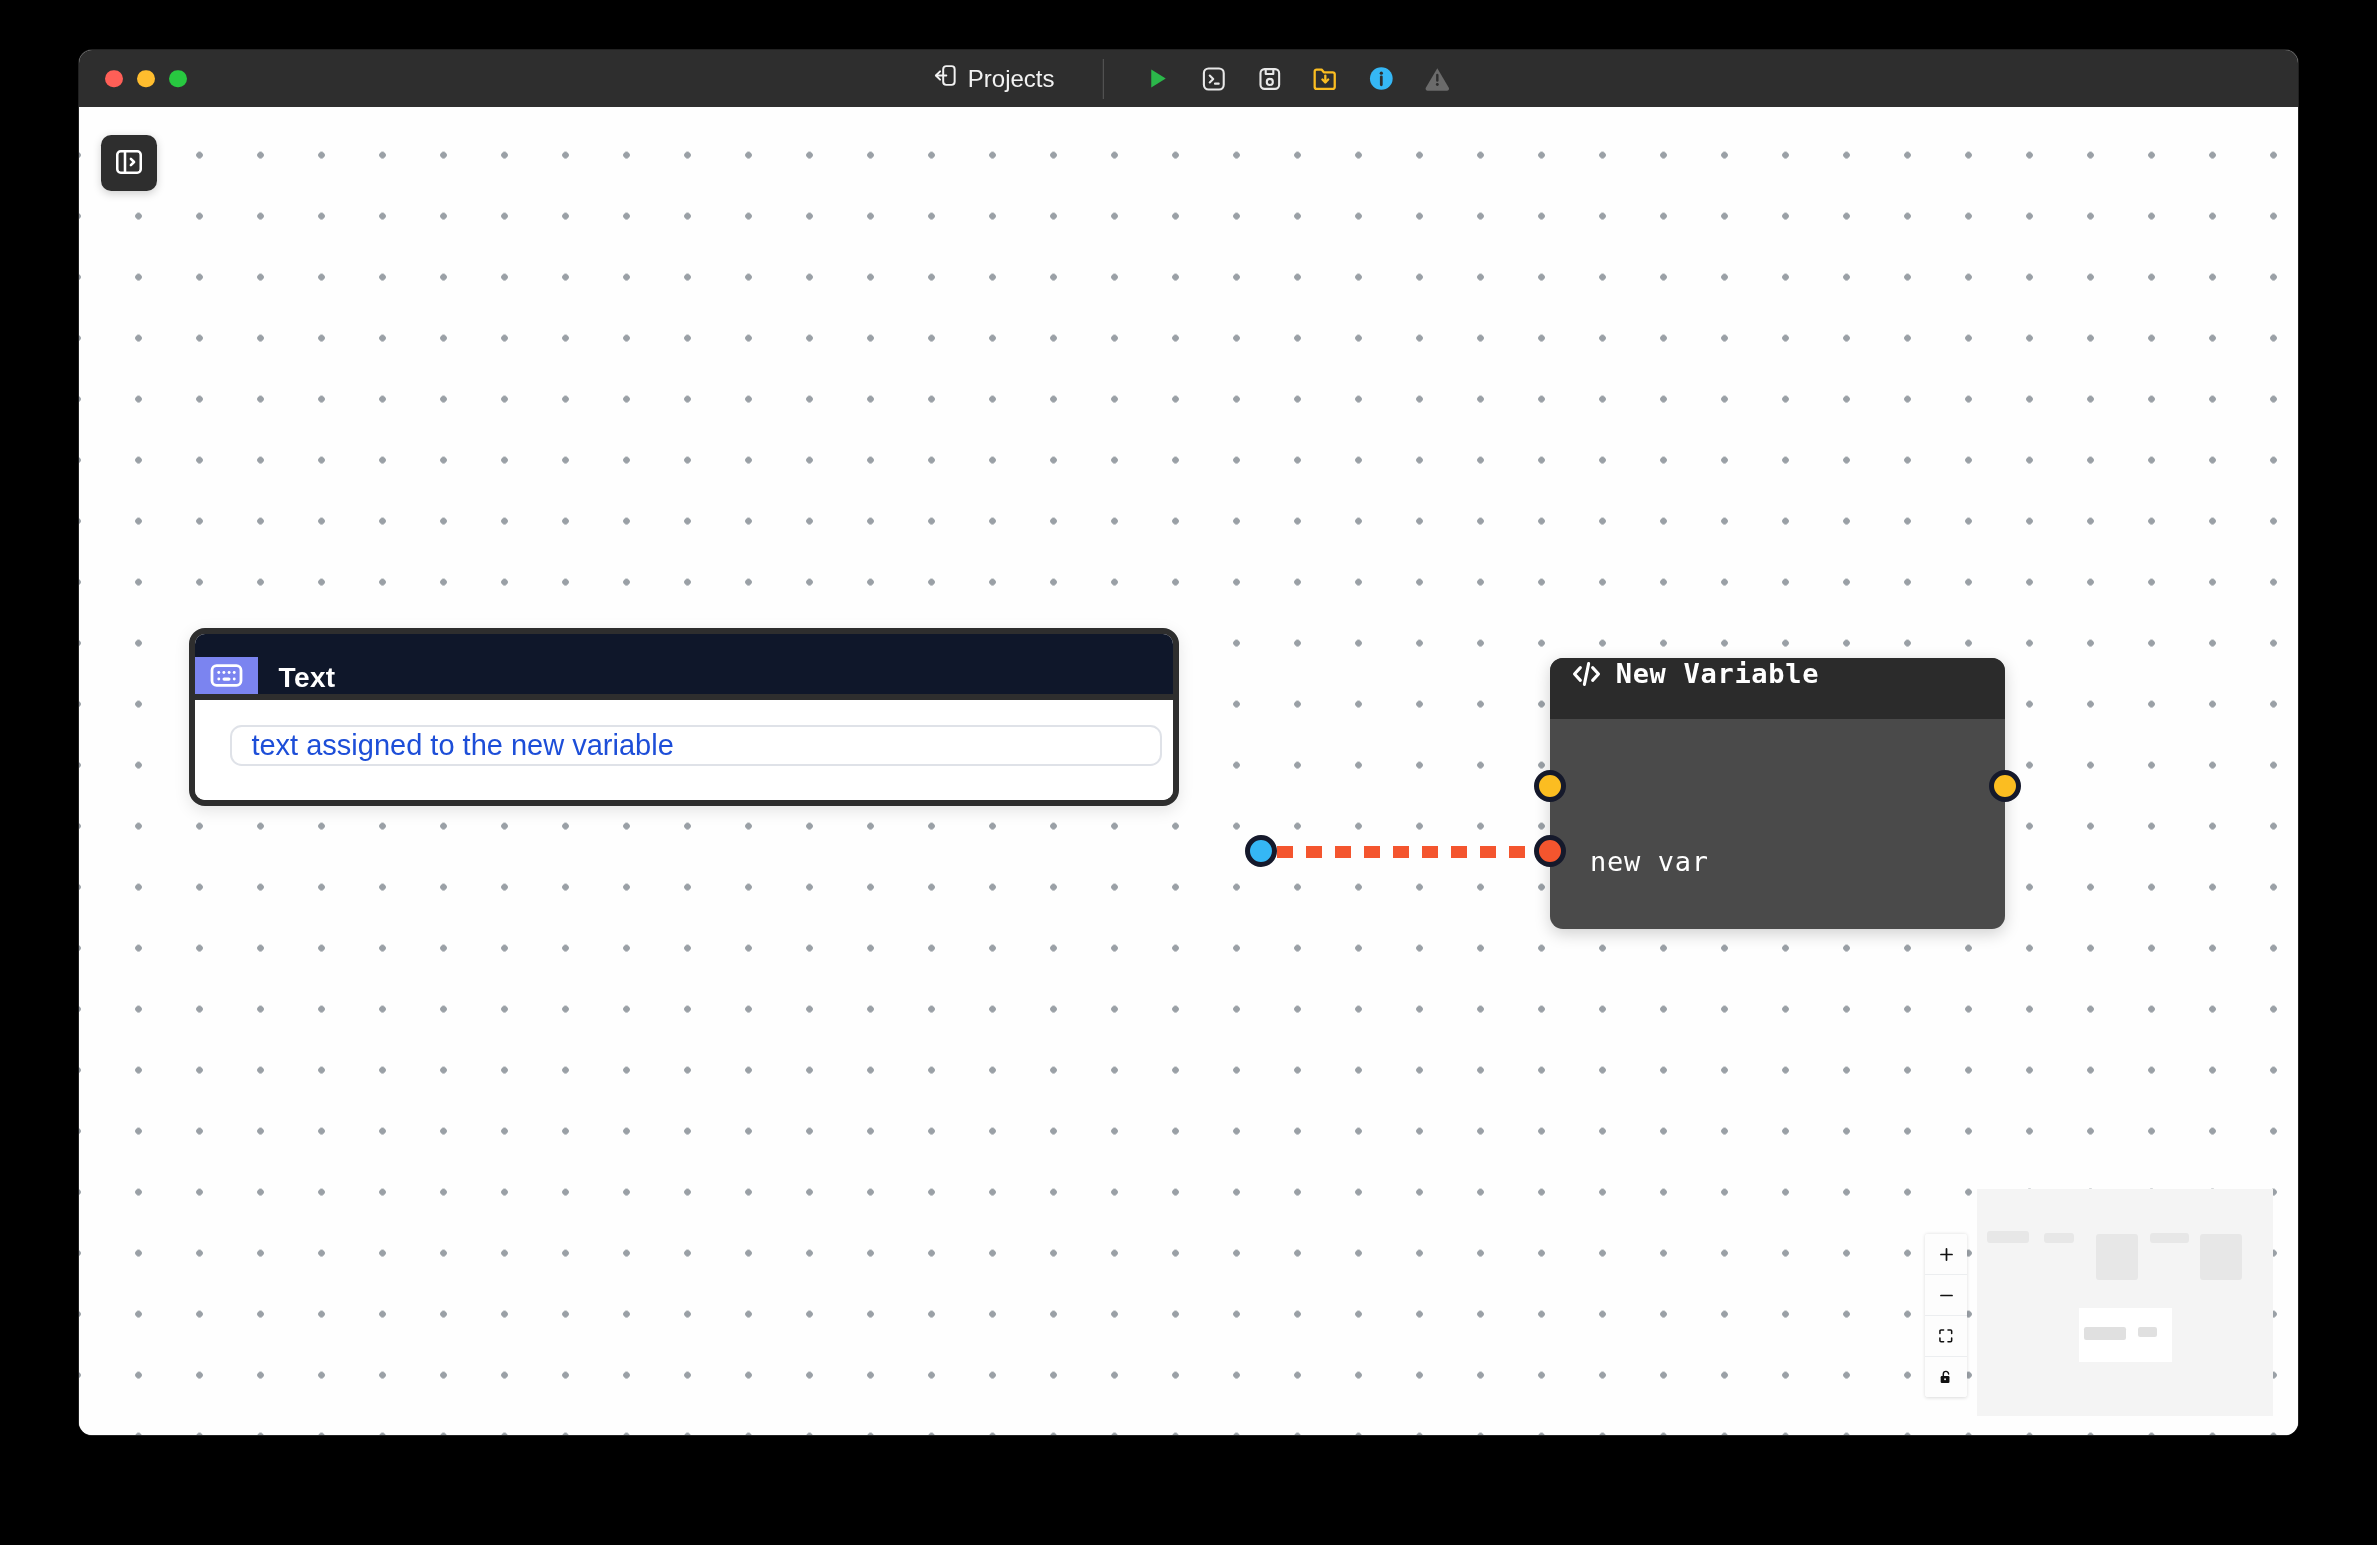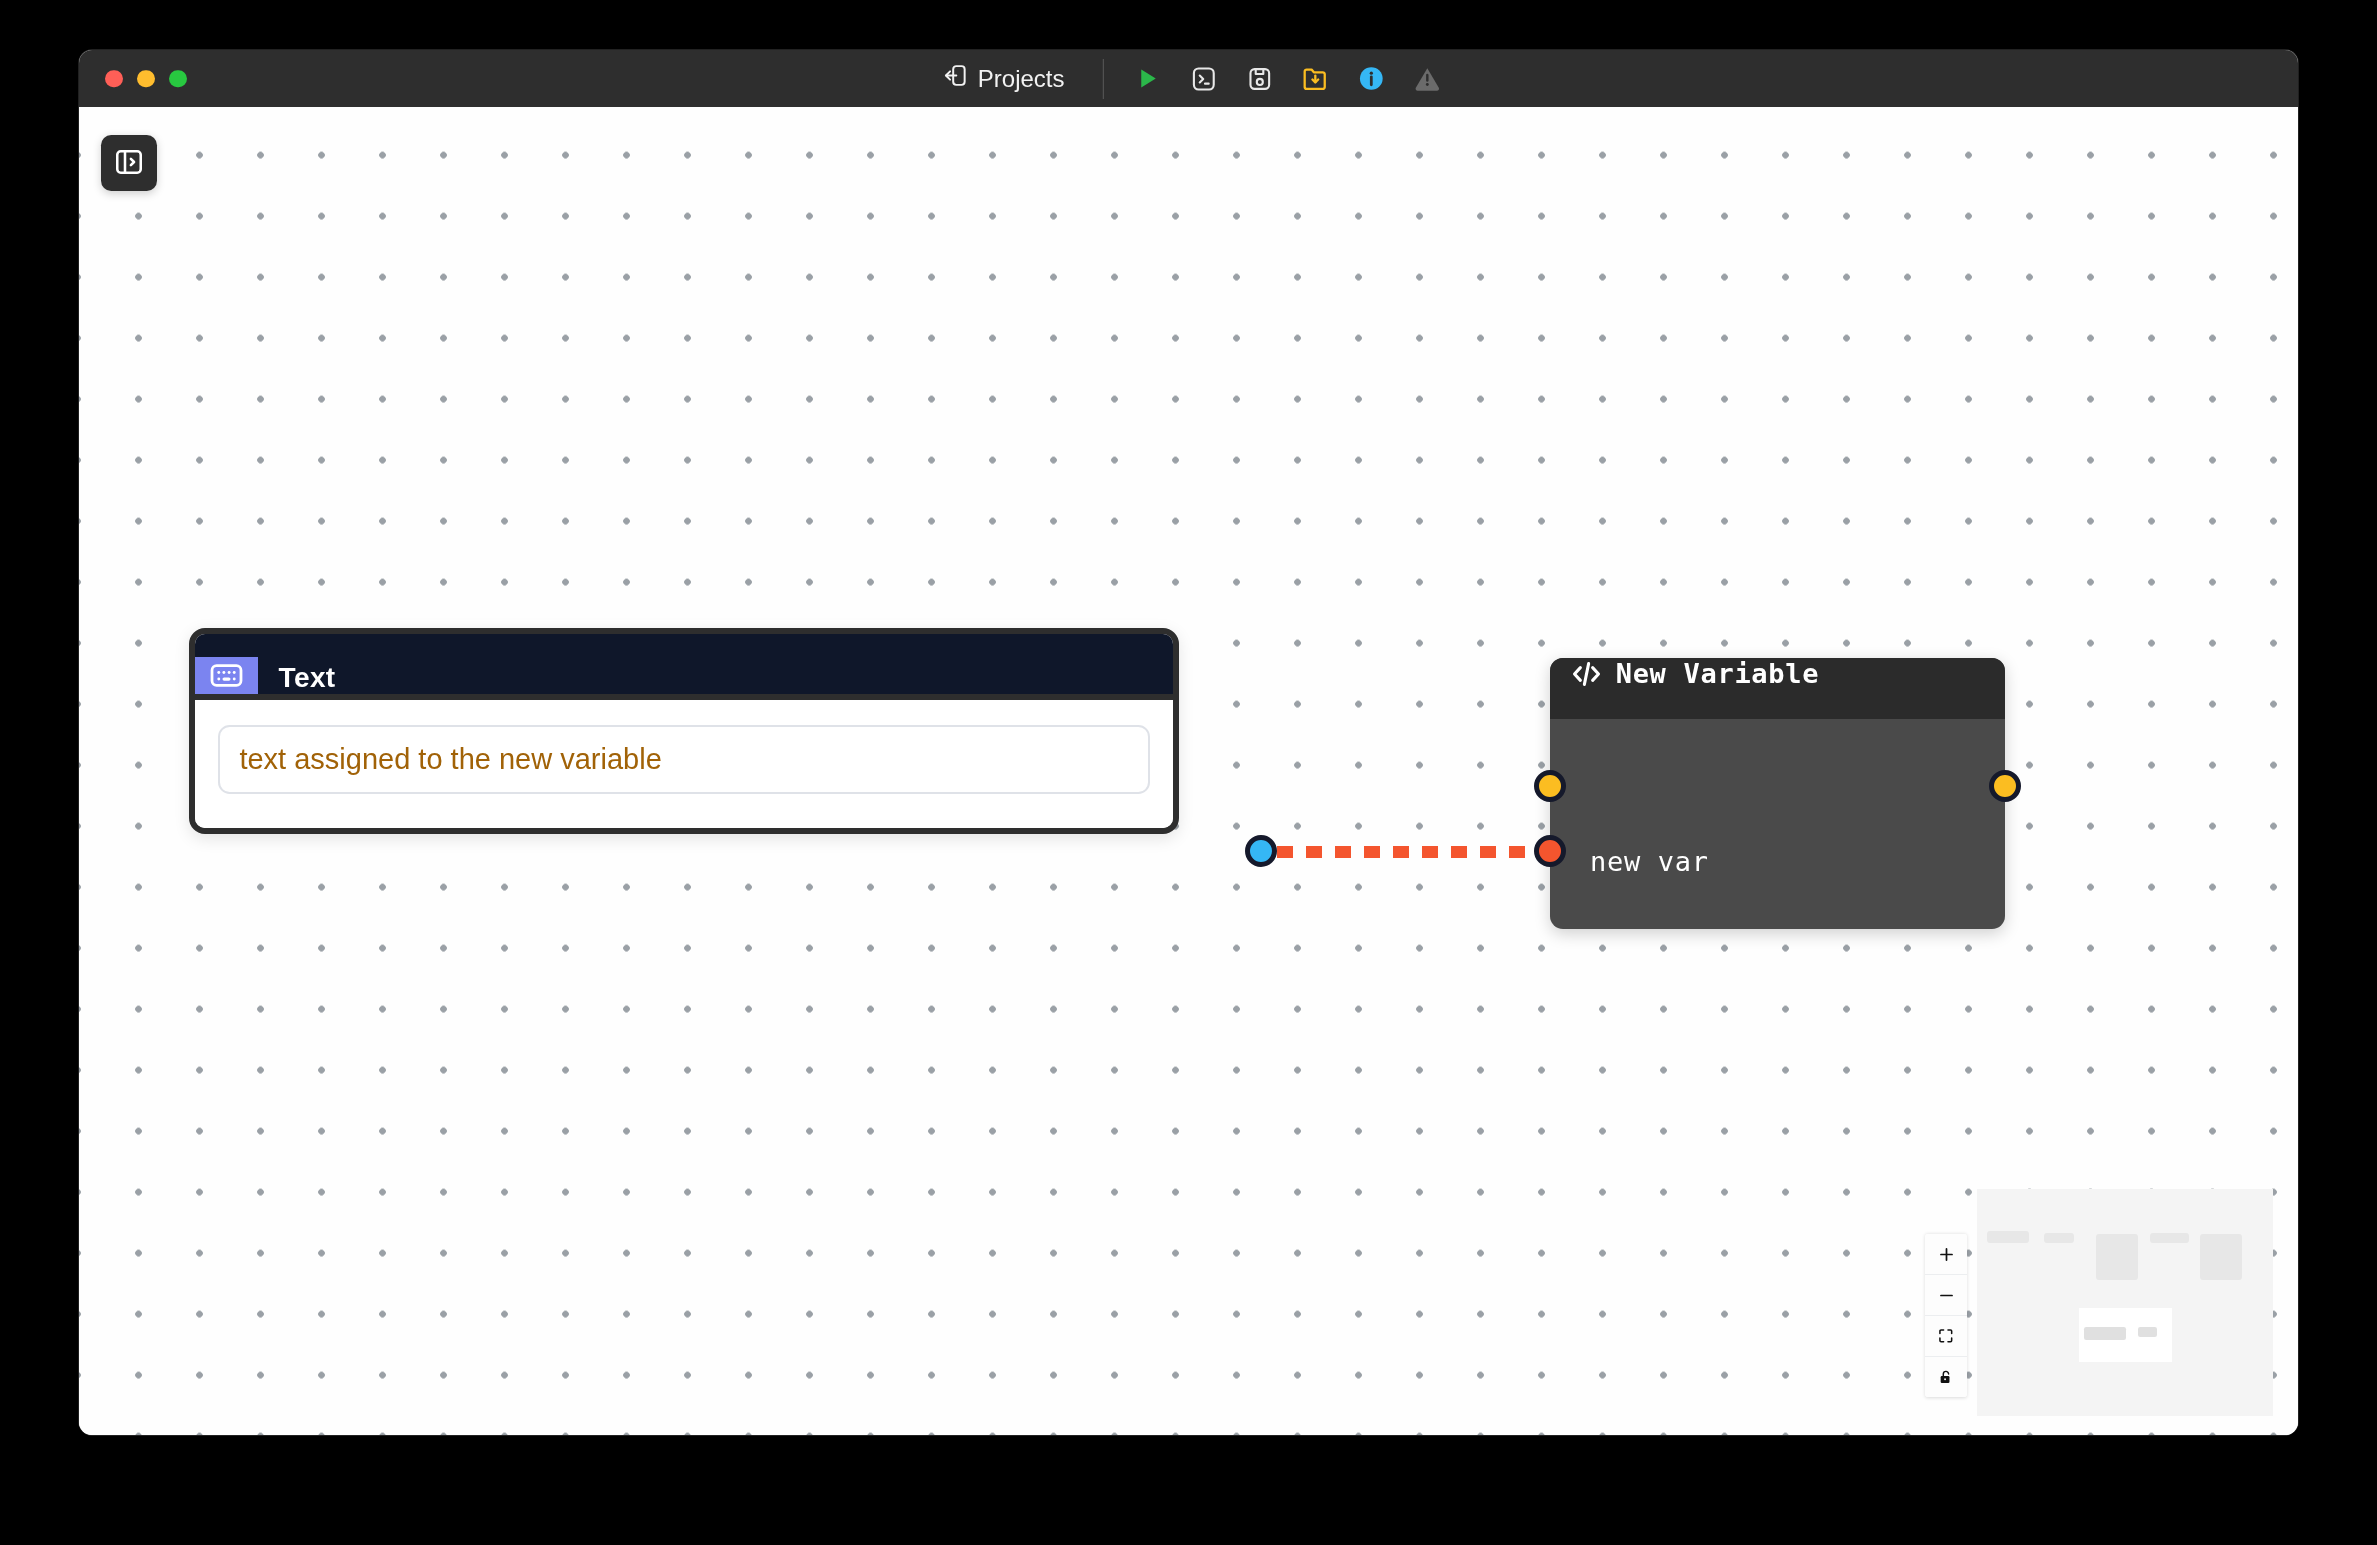--- a/index.html
+++ b/index.html
@@ -49,21 +49,21 @@
   .light.yellow { background: #ffbd2e; }
   .light.green  { background: #28c840; }
 
   .tb-center {
     position: absolute;
     left: 50%;
     top: 50%;
     transform: translate(-50%, -50%);
     display: flex;
     align-items: center;
-    gap: 6px;
+    gap: 16px;
   }
   .projects-btn {
     display: flex;
     align-items: center;
     gap: 8.8px;
     color: #f2f2f2;
     font-size: 24px;
     padding: 4.4px 11.7px;
     border-radius: 5.9px;
     cursor: pointer;
@@ -158,26 +158,27 @@
   }
   .node-text-body {
     padding: 25px 23.4px 34px 23.4px;
     background: #ffffff;
   }
   .text-field {
     width: 100%;
     box-sizing: border-box;
     border: 2.2px solid #dfe2e8;
     border-radius: 11.7px;
-    padding: 16px 19px;
+    padding: 2px 19px;
     font-size: 29px;
-    color: #a16207;
+    color: #1d4ed8;
     background: #ffffff;
     font-family: "Liberation Sans", sans-serif;
     outline: none;
+    margin-left: 12px;
   }
 
   
   .node-var {
     position: absolute;
     left: 1471px;
     top: 551px;
     width: 455px;
     height: 271px;
     background: #4a4a4a;

